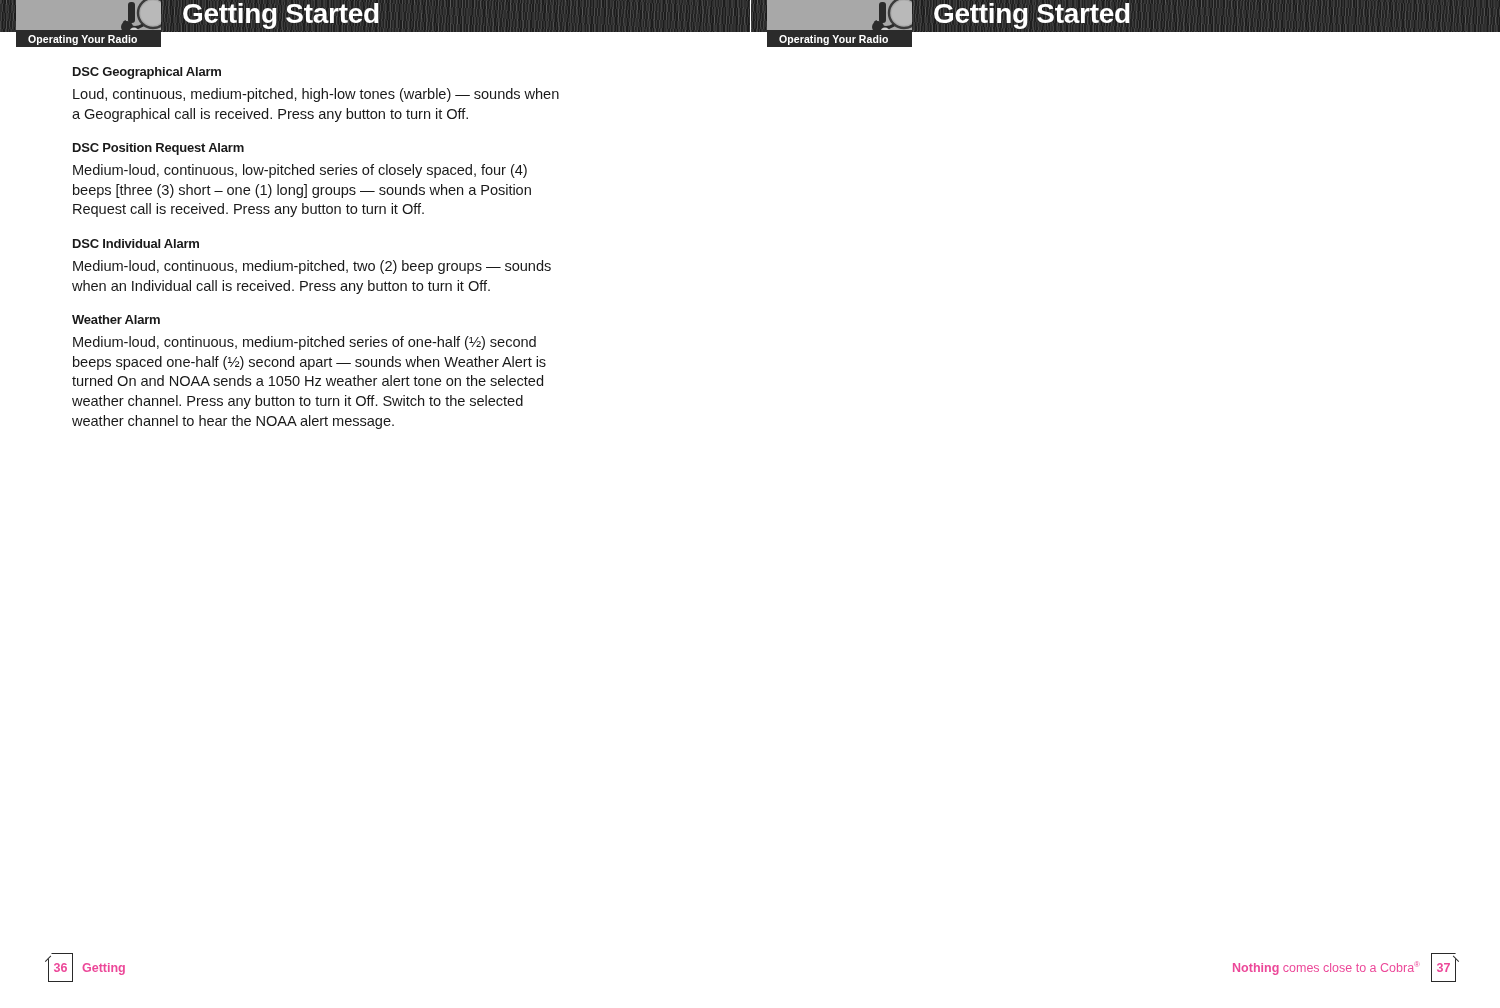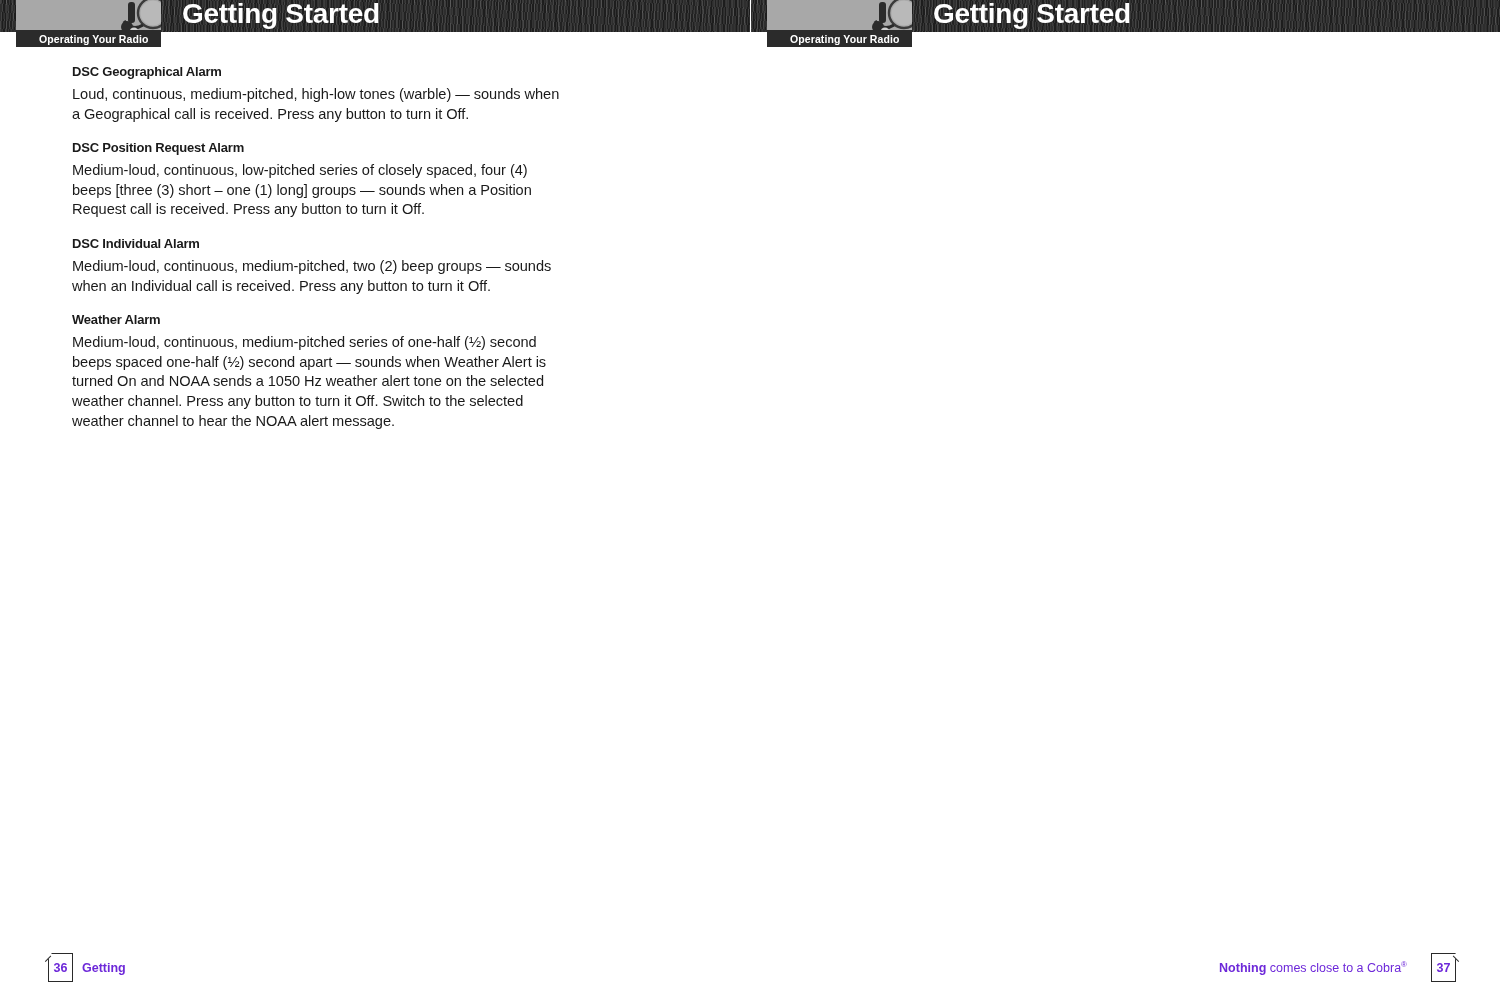--- a/index.html
+++ b/index.html
@@ -30,33 +30,33 @@
   .hdr-mic { position: absolute; left: 95px; top: -4px; width: 70px; height: 44px; }
   .hdr-title {
     position: absolute; left: 182px; top: -2px;
     font-size: 28px; font-weight: bold; color: #ffffff;
     letter-spacing: -0.3px; z-index: 4;
     text-shadow: 0 0 1px rgba(0,0,0,.4);
   }
   .hdr-tab {
     position: absolute; left: 16px; top: 30px; width: 145px; height: 17px;
     background: #2b2b2b; color: #fff; font-size: 10.5px; font-weight: bold;
-    display: flex; align-items: center; padding-left: 23px; letter-spacing: .1px;
+    display: flex; align-items: center; padding-left: 12px; letter-spacing: .1px;
   }
 
   
   .col-left { position: absolute; left: 72px; top: 64px; width: 490px; }
   h3.sec { font-size: 13px; font-weight: bold; letter-spacing: -.2px; margin-bottom: 6px; }
   p.body { font-size: 14.6px; line-height: 19.6px; margin-bottom: 16px; letter-spacing: -.05px; }
   p.body b, h3.sec b { font-weight: normal; }
 
   
-  .footer { position: absolute; bottom: 26px; font-size: 12.5px; color: #6d28d9; }
+  .footer { position: absolute; bottom: 26px; font-size: 12.5px; color: #ec4899; }
   .footer-left { left: 48px; display: flex; align-items: center; gap: 9px; }
-  .footer-right { right: 44px; display: flex; align-items: center; gap: 24px; margin-top: 14px; }
+  .footer-right { right: 44px; display: flex; align-items: center; gap: 11px; margin-top: 14px; }
   .pgicon {
     position: relative; width: 25px; height: 29px;
     border: 1.6px solid #2a2a2a; background: #fff;
     display: flex; align-items: center; justify-content: center;
     font-size: 12.5px; font-weight: bold;
   }
   .pgicon.tl::after {
     content:""; position:absolute; left:-1.6px; top:-1.6px;
     border-width: 6px 6px 0 0; border-style: solid;
     border-color: #fff transparent transparent transparent;

